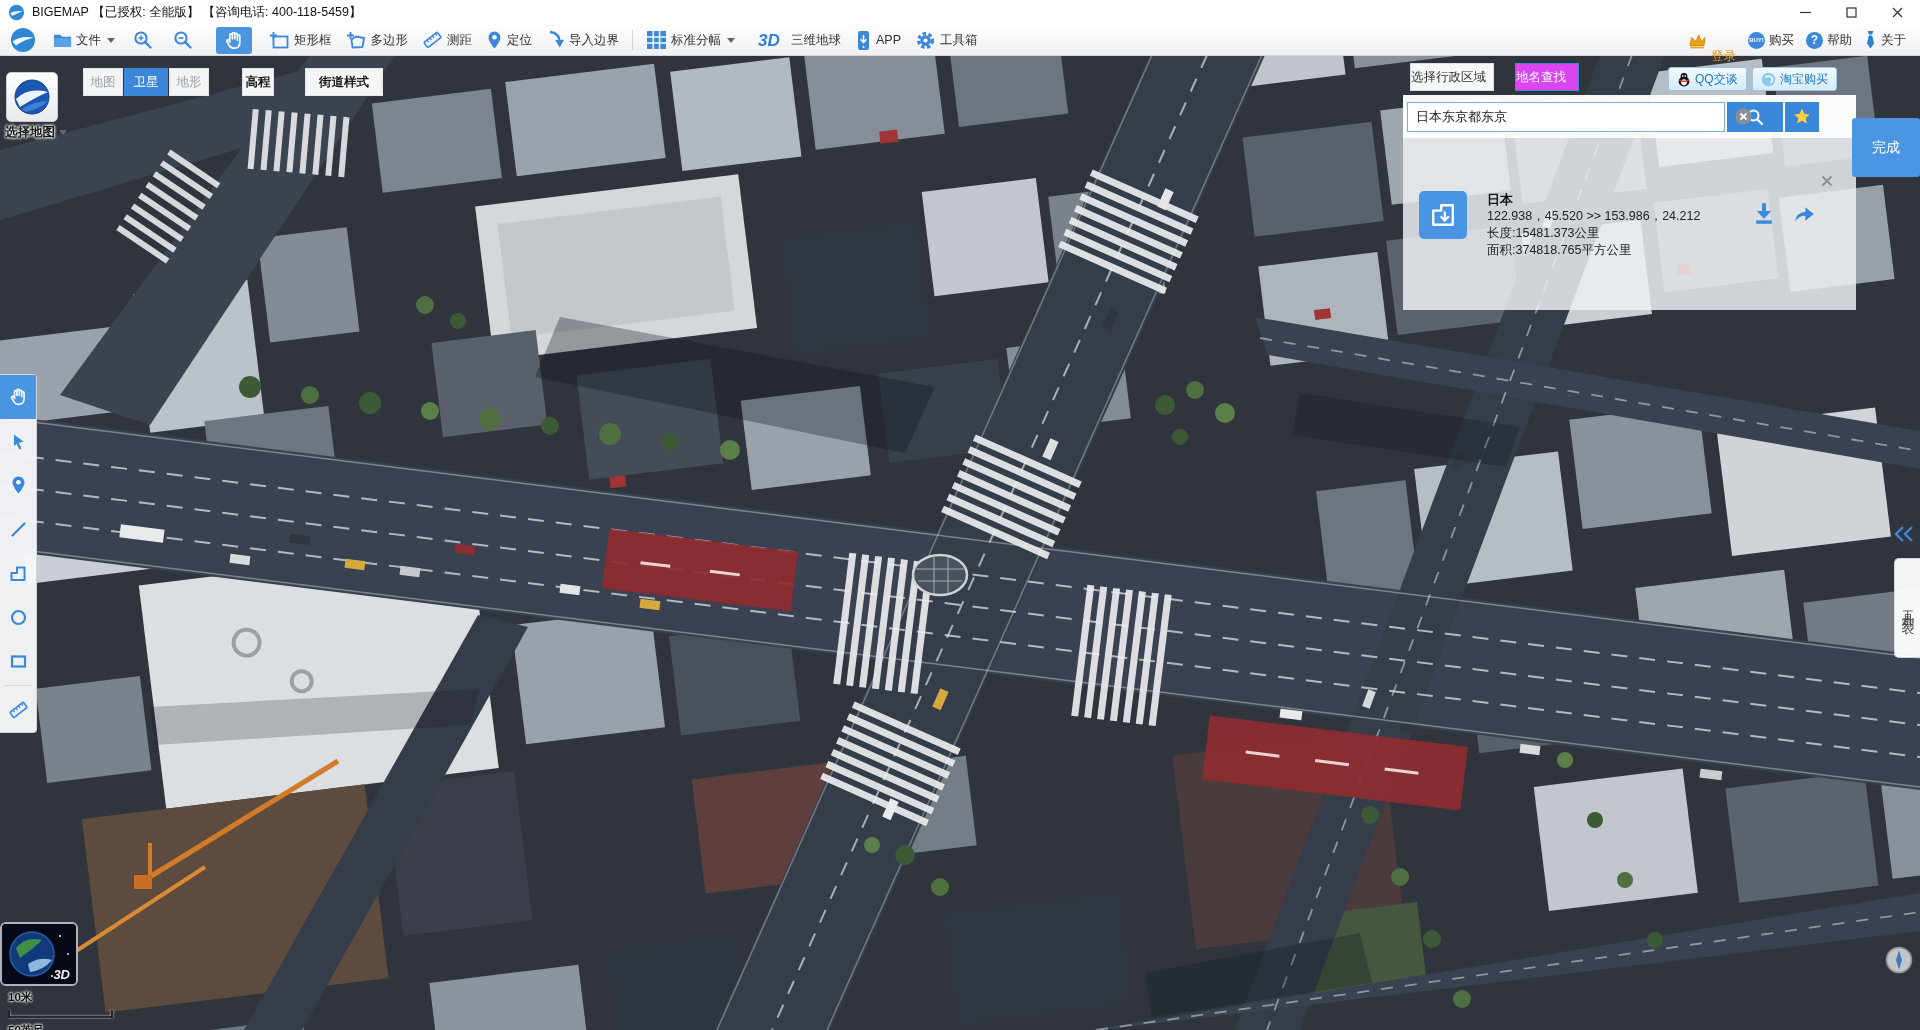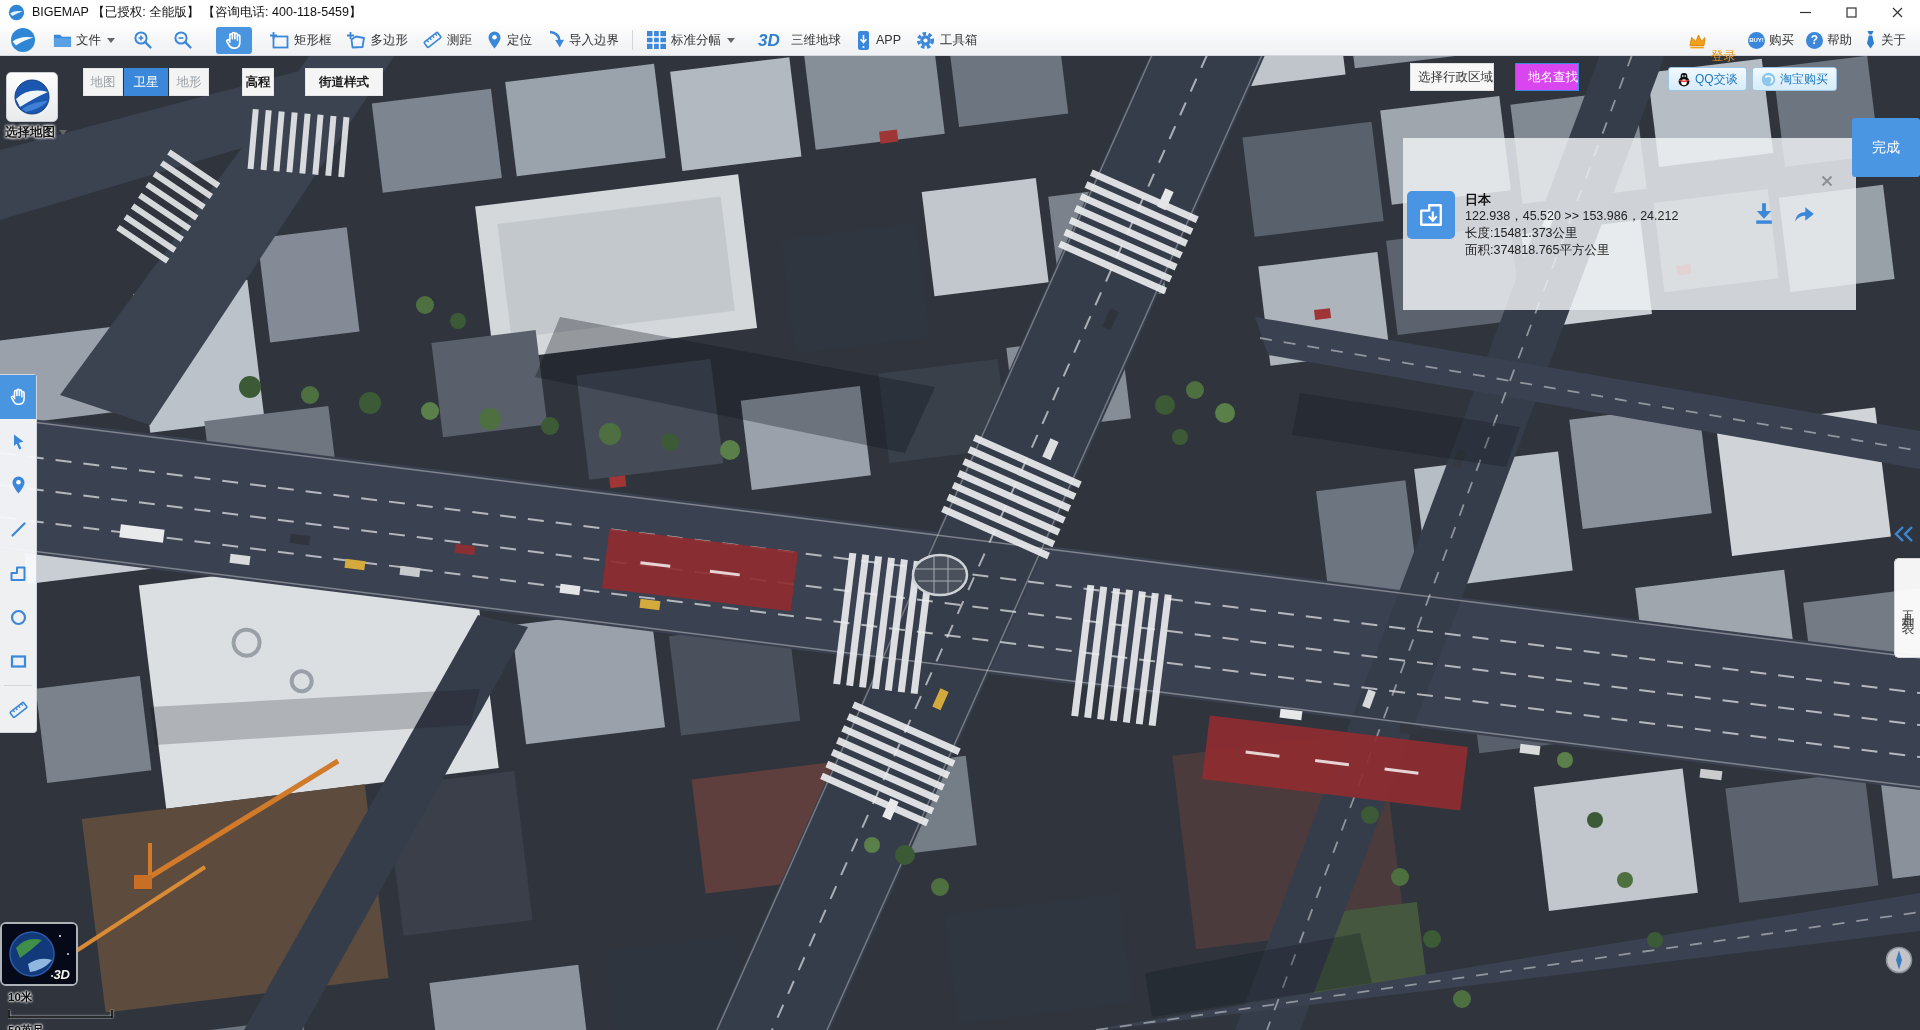--- a/index.html
+++ b/index.html
@@ -49,38 +49,38 @@
     color:#141414; text-shadow:0 0 3px #fff,0 0 3px #fff,0 0 3px #fff; display:flex; align-items:center; gap:2px;}
 
   
   #left-tools { position:absolute; left:0; top:319px; width:37px; z-index:20;
     background:rgba(246,248,250,.96); border:1px solid #d3d6da; border-left:none; border-radius:0 4px 4px 0; }
   .ltool { width:36px; height:44px; display:flex; align-items:center; justify-content:center; }
   .ltool.sel { background:#4a95e0; }
   .ltool-div { height:1px; background:#d3d6da; margin:2px 4px; }
 
   
-  .rtab { position:absolute; top:8px; height:28px; display:flex; align-items:center; justify-content:flex-end;
+  .rtab { position:absolute; top:8px; height:28px; display:flex; align-items:center; justify-content:flex-start;
     font-size:12.5px; background:rgba(255,255,255,.96); color:#333; border:1px solid #dcdfe2; z-index:22; }
   .rtab.sel { background:#d946ef; color:#fff; border-color:#3b87d9;margin-left:20px; }
   .chatbtn { position:absolute; top:12px; height:24px; display:flex; align-items:center; gap:4px; z-index:22;
     background:linear-gradient(#f2f9fe,#d6ebf9); border:1px solid #9cc6e4; border-radius:3px;
     font-size:12px; color:#1a78c0; padding:0 8px; }
   #search-row { position:absolute; left:1403px; top:40px; width:453px; height:43px;
     background:rgba(255,255,255,.97); z-index:21; display:flex; align-items:center; padding:0 4px; }
   #search-input { width:318px; height:30px; border:1px solid #7ab0e0; font-size:13px; padding:0 26px 0 8px;
     font-family:inherit; color:#222; outline:none; }
   #clear-btn { position:absolute; left:332px; top:13px; width:17px; height:17px; z-index:23; }
   #search-btn { width:56px; height:30px; background:#3b87d9; border:none; margin-left:2px;
     display:flex; align-items:center; justify-content:center; }
   #fav-btn { width:34px; height:30px; background:#3b87d9; border:none; margin-left:2px;
     display:flex; align-items:center; justify-content:center; }
   #results { position:absolute; left:1403px; top:83px; width:453px; height:172px;
     background:rgba(238,241,243,.84); z-index:20; }
-  #result-item { position:absolute; left:4px; top:53px; display:flex; gap:10px; }
+  #result-item { position:absolute; left:16px; top:53px; display:flex; gap:20px; }
   #result-icon { width:48px; height:48px; border-radius:5px; background:#4a95e3; flex:none;
     display:flex; align-items:center; justify-content:center; }
   #result-text { font-size:12.5px; color:#222; line-height:17px; }
   #result-text .rname { font-size:13px; font-weight:bold; color:#111; }
   #result-actions { position:absolute; left:348px; top:62px; display:flex; gap:14px; }
   #results-close { position:absolute; right:22px; top:36px; }
 
   #done-btn { position:absolute; left:1852px; top:63px; width:68px; height:59px; background:#4b96e3;
     color:#fff; font-size:14px; display:flex; align-items:center; justify-content:center;
     border-radius:3px; z-index:22; }
@@ -568,20 +568,38 @@
   </div>
   <div class="chatbtn" style="left:1752px">
     <svg width="15" height="15" viewBox="0 0 15 15">
       <circle cx="7.5" cy="7.5" r="6.8" fill="#8ec7ec"></circle>
       <path d="M4.5 5.5 q3-3 6.2 0 q2 3.2-1.2 5.4" stroke="#fff" stroke-width="1.6" fill="none"></path>
       <circle cx="5.2" cy="4.4" r=".9" fill="#fff"></circle>
     </svg>
     <span>淘宝购买</span>
   </div>
 
+  <div id="search-row">
+    <input id="search-input" type="text" value="日本东京都东京" style="">
+    <svg id="clear-btn" viewBox="0 0 17 17">
+      <circle cx="8.5" cy="8.5" r="8" fill="#8a8f94"></circle>
+      <path d="M5.5 5.5 L11.5 11.5 M11.5 5.5 L5.5 11.5" stroke="#fff" stroke-width="1.8"></path>
+    </svg>
+    <button id="search-btn">
+      <svg width="18" height="18" viewBox="0 0 18 18">
+        <circle cx="7.5" cy="7.5" r="5" fill="none" stroke="#fff" stroke-width="2"></circle>
+        <line x1="11.2" y1="11.2" x2="16" y2="16" stroke="#fff" stroke-width="2.2" stroke-linecap="round"></line>
+      </svg>
+    </button>
+    <button id="fav-btn">
+      <svg width="18" height="17" viewBox="0 0 18 17">
+        <path d="M9 .8 L11.3 5.8 16.8 6.4 12.7 10.1 13.9 15.5 9 12.7 4.1 15.5 5.3 10.1 1.2 6.4 6.7 5.8 Z" fill="#ffcf3f"></path>
+      </svg>
+    </button>
+  </div>
 
   <div id="results">
     <svg id="results-close" width="14" height="14" viewBox="0 0 14 14">
       <path d="M2.5 2.5 L11.5 11.5 M11.5 2.5 L2.5 11.5" stroke="#8b9096" stroke-width="2"></path>
     </svg>
     <div id="result-item">
       <div id="result-icon">
         <svg width="32" height="32" viewBox="0 0 36 36">
           <path d="M7 29 V13 H16 V7 H29 V29 Z" fill="none" stroke="#fff" stroke-width="2.6" stroke-linejoin="round"></path>
           <path d="M20 14 V23 M15.5 19.5 L20 24.5 L24.5 19.5" fill="none" stroke="#fff" stroke-width="2.4"></path>

